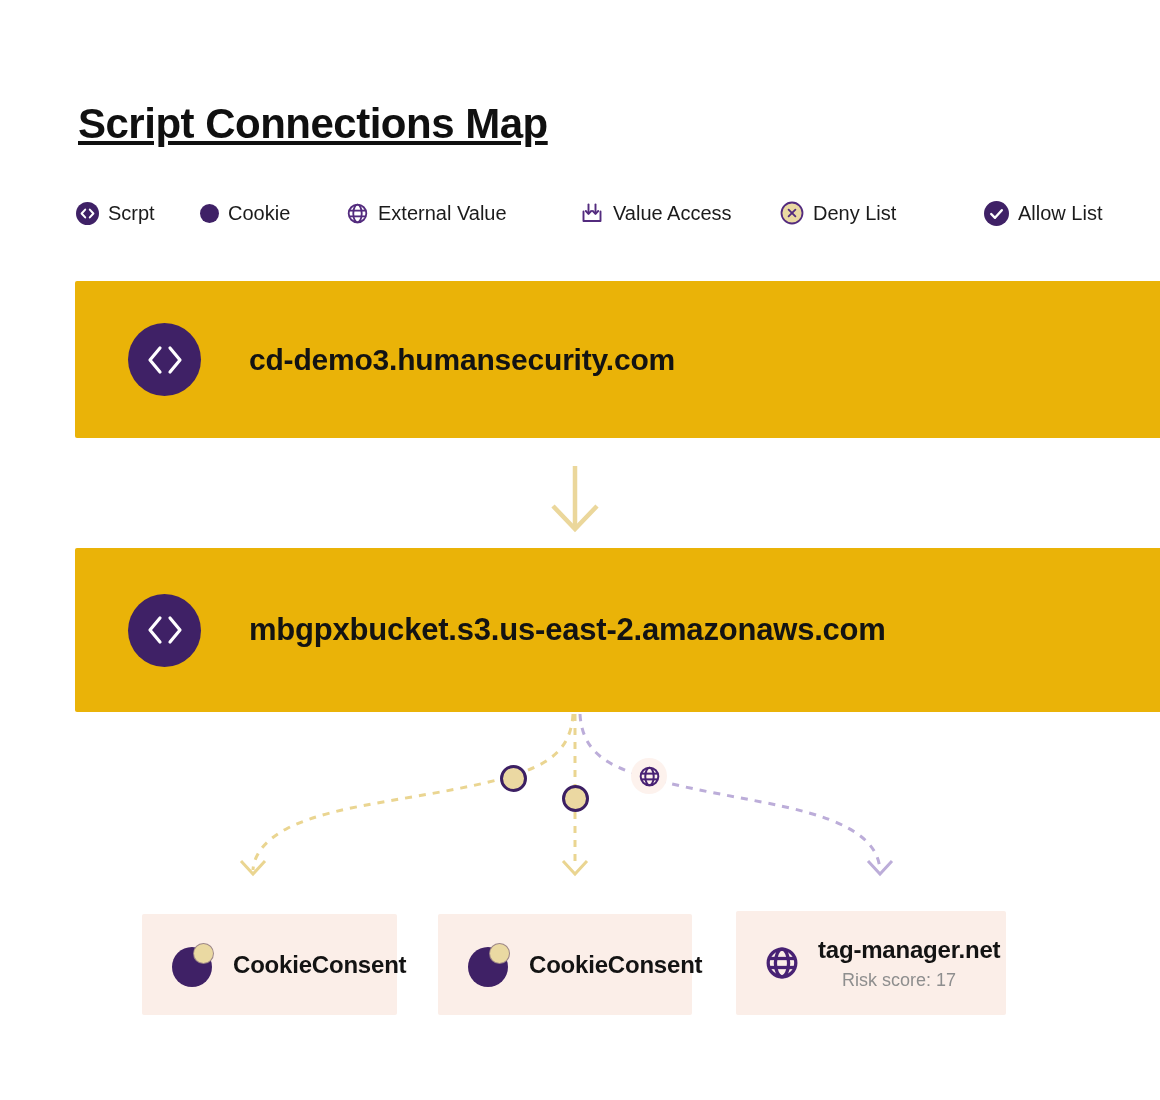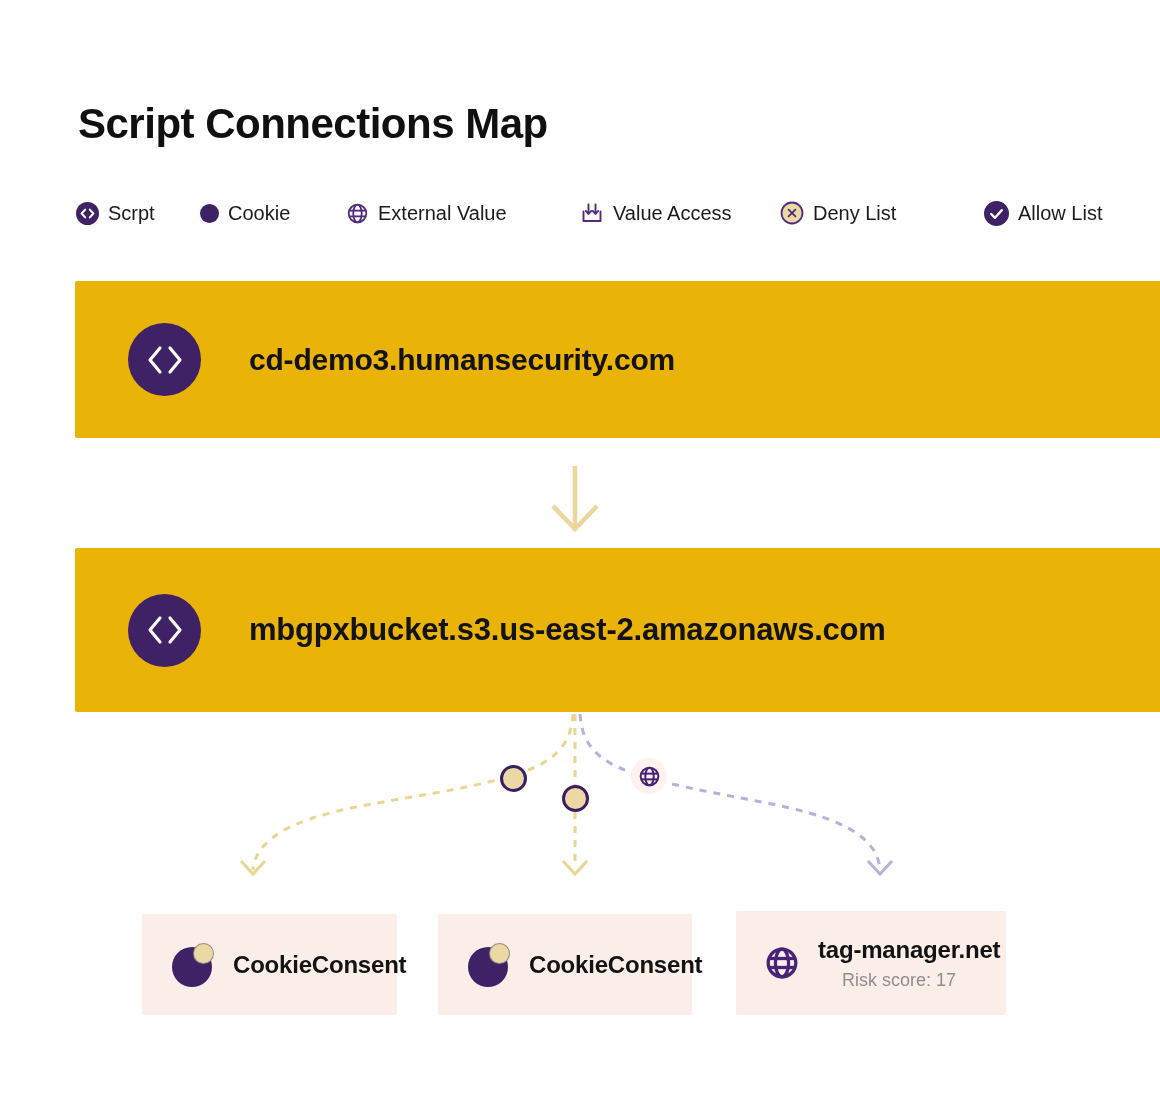--- a/index.html
+++ b/index.html
@@ -3,21 +3,21 @@
 <meta charset="utf-8">
 <style>
   html,body{margin:0;padding:0;background:#ffffff;}
   .canvas{
     position:relative;width:1160px;height:1100px;background:#ffffff;
     font-family:"Liberation Sans",sans-serif;color:#131313;overflow:hidden;
   }
   
   .page-title{
     position:absolute;left:78px;top:100px;font-size:42px;font-weight:700;
-    letter-spacing:-0.5px;color:#101010;
+    letter-spacing:-0.5px;color:#101010;text-decoration:underline;
   }
   
   .legend{position:absolute;left:0;top:196px;width:1160px;height:34px;}
   .legend-item{position:absolute;top:0;height:34px;display:flex;align-items:center;gap:9px;}
   .li-label{font-size:20px;color:#1b1b1b;white-space:nowrap;}
   .li-icon{display:flex;align-items:center;justify-content:center;}
   .dot-cookie{width:19px;height:19px;border-radius:50%;background:#3f2166;}
   
   .node-card{
     position:absolute;left:75px;width:1094px;background:#eab308;

